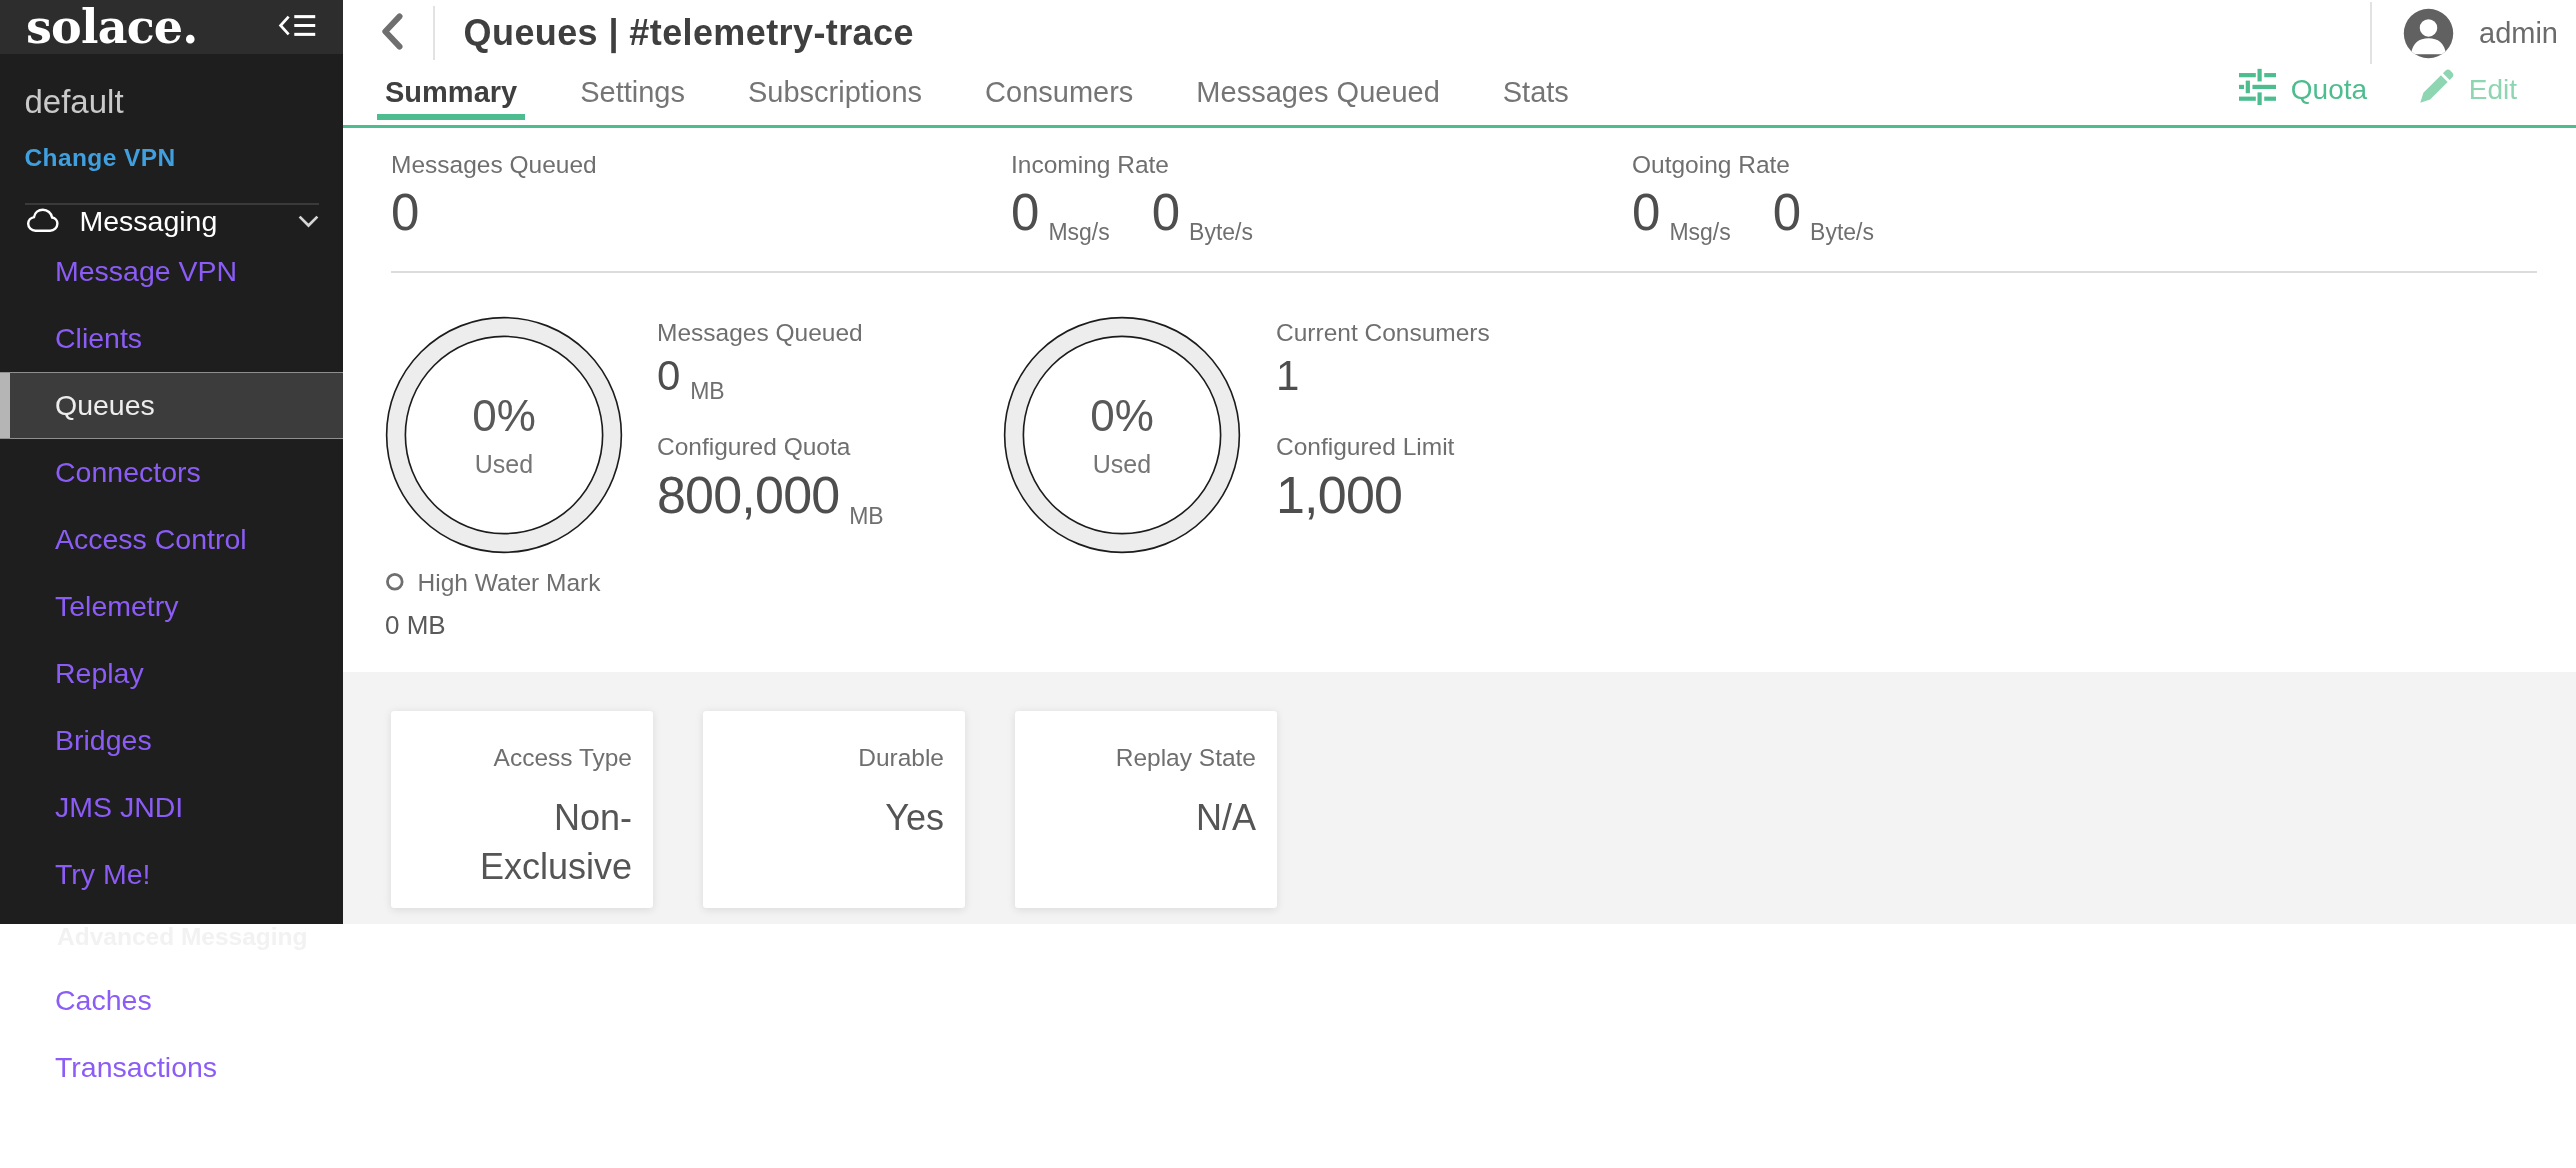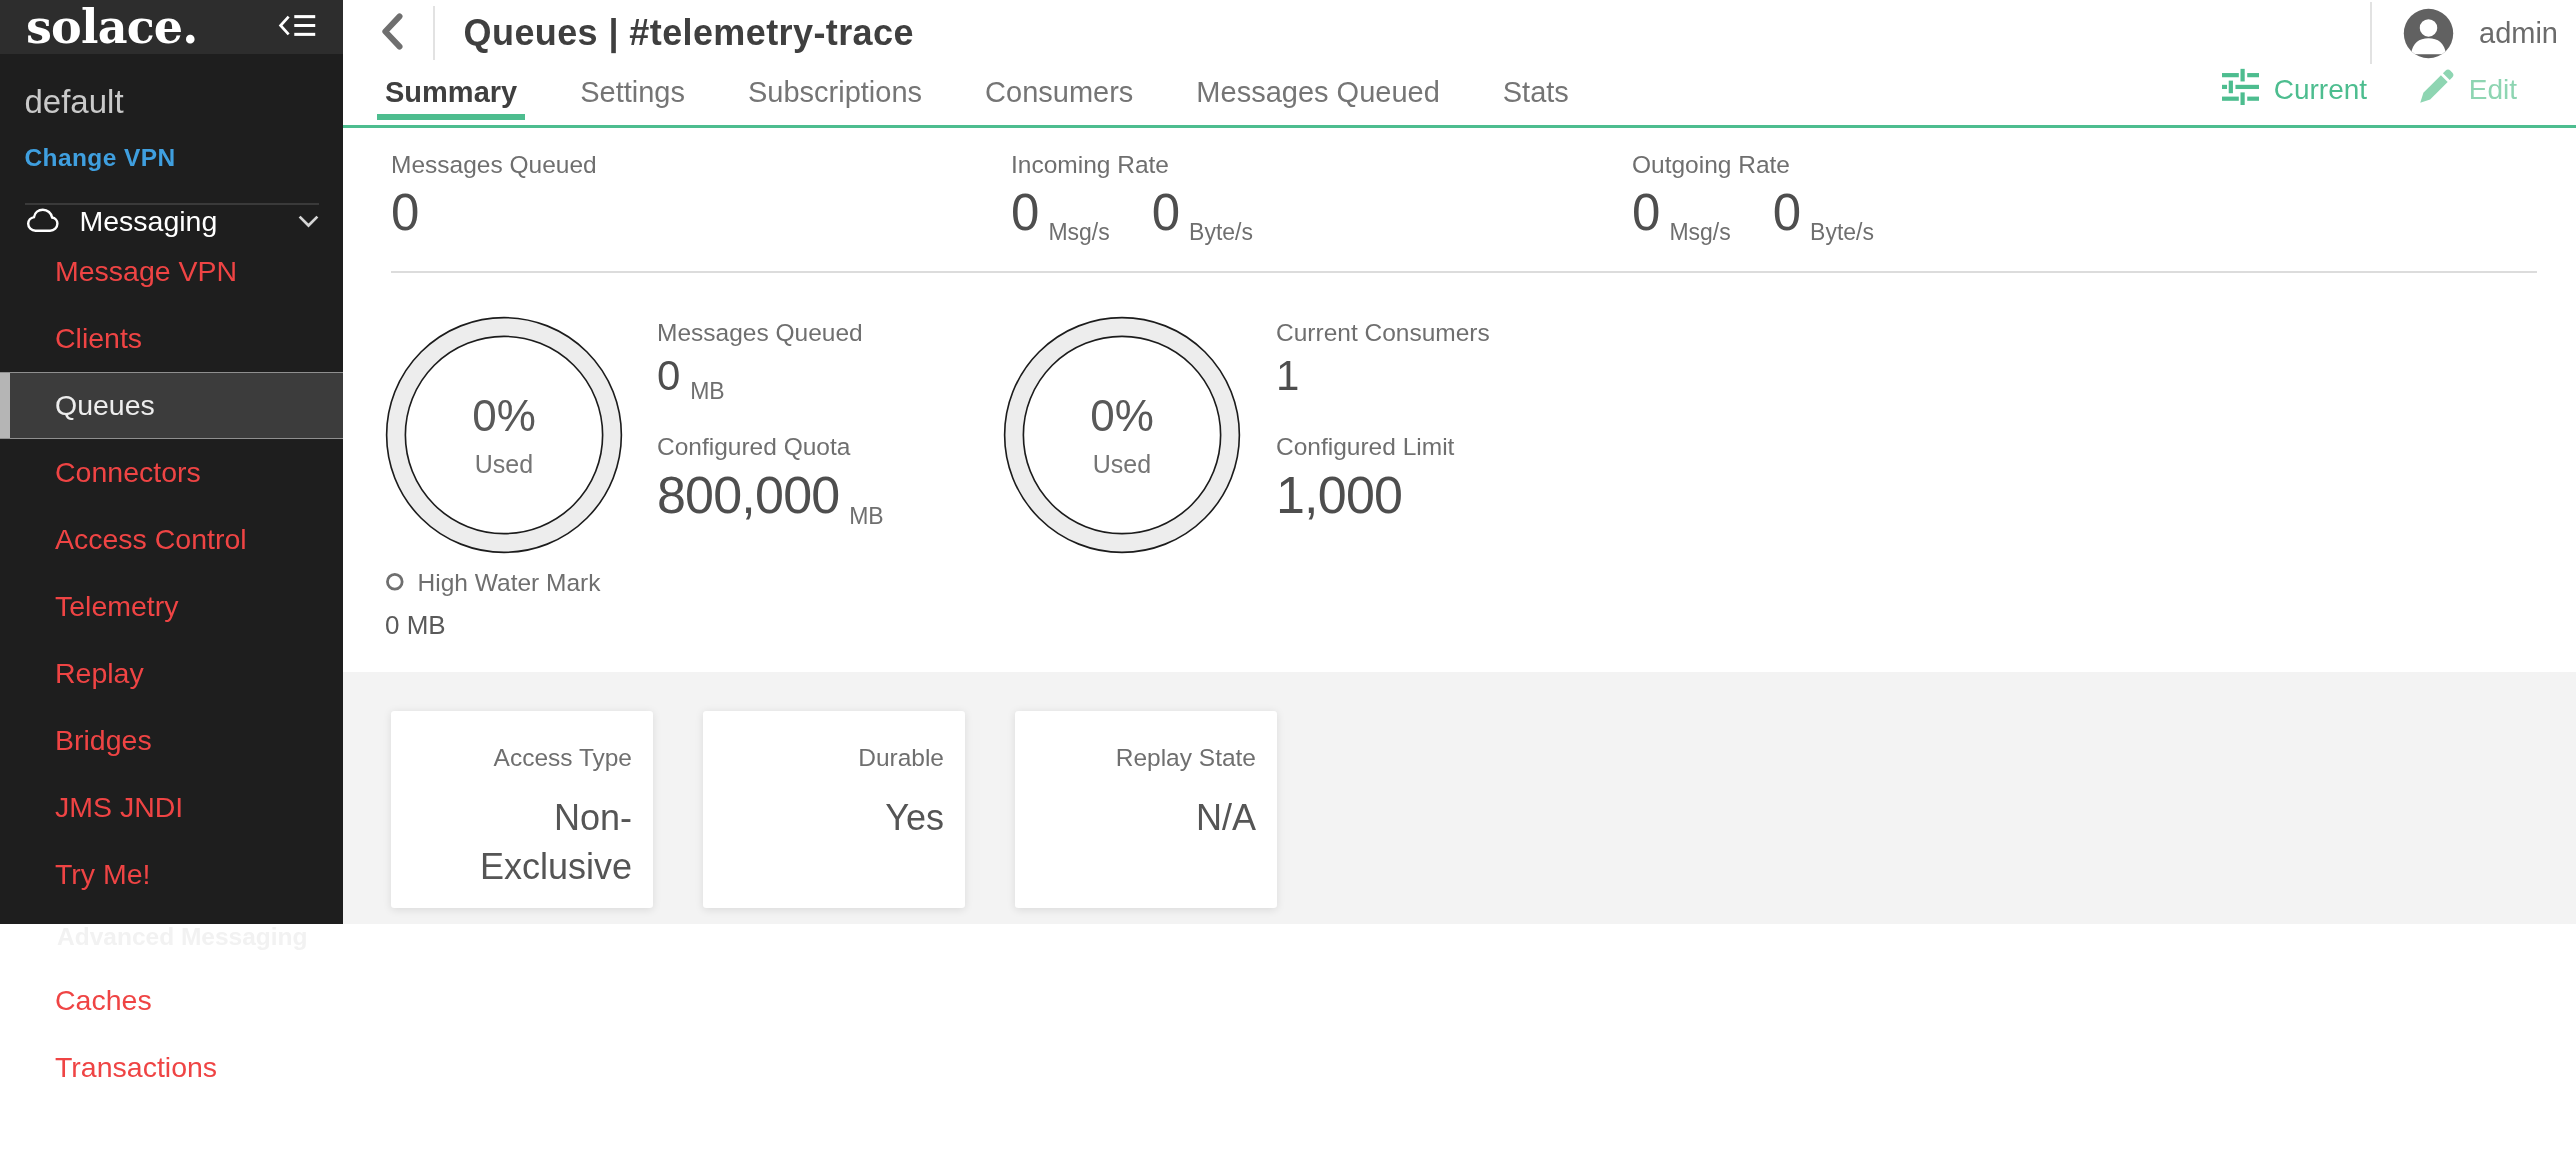--- a/index.html
+++ b/index.html
@@ -13,21 +13,21 @@
   .logo { font-family:"DejaVu Serif","Liberation Serif",serif; font-weight:bold; font-size:46px; color:#ffffff; letter-spacing:-0.8px; }
   .collapse-btn { margin-left:auto; cursor:pointer; display:flex; align-items:center; }
   .vpn-block { padding:0 24.5px; }
   .vpn-name { font-size:33px; color:#c9c9c9; margin-top:29px; }
   .change-vpn { display:inline-block; font-size:24.5px; font-weight:bold; color:#3f9fdf; margin-top:23px; letter-spacing:0.4px; cursor:pointer; }
   .side-divider { height:1.6px; background:#3a3a3a; margin-top:31px; }
   .section-row { display:flex; align-items:center; padding:0 24.5px; height:65px; color:#ffffff; cursor:pointer; }
   .section-label { font-size:28.5px; margin-left:18px; }
   .section-chevron { margin-left:auto; display:flex; }
   .side-nav { flex:1; }
-  .side-item { height:67px; display:flex; align-items:center; padding-left:55px; font-size:28.5px; color:#ef4444; position:relative; cursor:pointer; }
+  .side-item { height:67px; display:flex; align-items:center; padding-left:55px; font-size:28.5px; color:#8b5cf6; position:relative; cursor:pointer; }
   .side-item.selected { background:#3c3c3c; color:#ededed; border-top:1.6px solid #8f8f8f; border-bottom:1.6px solid #8f8f8f; }
   .side-item.selected::before { content:""; position:absolute; left:0; top:0; bottom:0; width:9.8px; background:#b5b5b5; }
   .subsection { height:59px; display:flex; align-items:center; padding-left:57px; font-size:24.5px; font-weight:bold; color:#f2f2f2; }
 
   
   .main { flex:1; display:flex; flex-direction:column; background:#fff; }
 
   .topbar { height:68px; display:flex; align-items:center; }
   .back-btn { padding-left:36px; display:flex; align-items:center; cursor:pointer; }
   .topbar-vdivider { width:1.6px; height:54px; background:#e2e2e2; margin-left:28px; }
@@ -189,21 +189,21 @@
               <rect x="30" y="6" width="14" height="5"></rect>
               <rect x="22" y="1" width="5" height="15"></rect>
               <rect x="0" y="20" width="6" height="5"></rect>
               <rect x="16" y="20" width="28" height="5"></rect>
               <rect x="8" y="15" width="5" height="15"></rect>
               <rect x="0" y="34" width="20" height="5"></rect>
               <rect x="30" y="34" width="14" height="5"></rect>
               <rect x="22" y="29" width="5" height="15"></rect>
             </svg>
           </span>
-          <span>Current</span>
+          <span>Quota</span>
         </span>
         <span class="tool-btn edit-btn">
           <span>
             <svg width="36" height="36" viewBox="0 0 40 40" fill="#8ed5b2">
               <path d="M2.5 37.5 L6 26.5 L25.5 7 L33 14.5 L13.5 34 Z"></path>
               <path d="M27.7 4.8 L30.5 2 a4 4 0 0 1 5.6 0 l1.9 1.9 a4 4 0 0 1 0 5.6 L35.2 12.3 Z"></path>
             </svg>
           </span>
           <span>Edit</span>
         </span>

